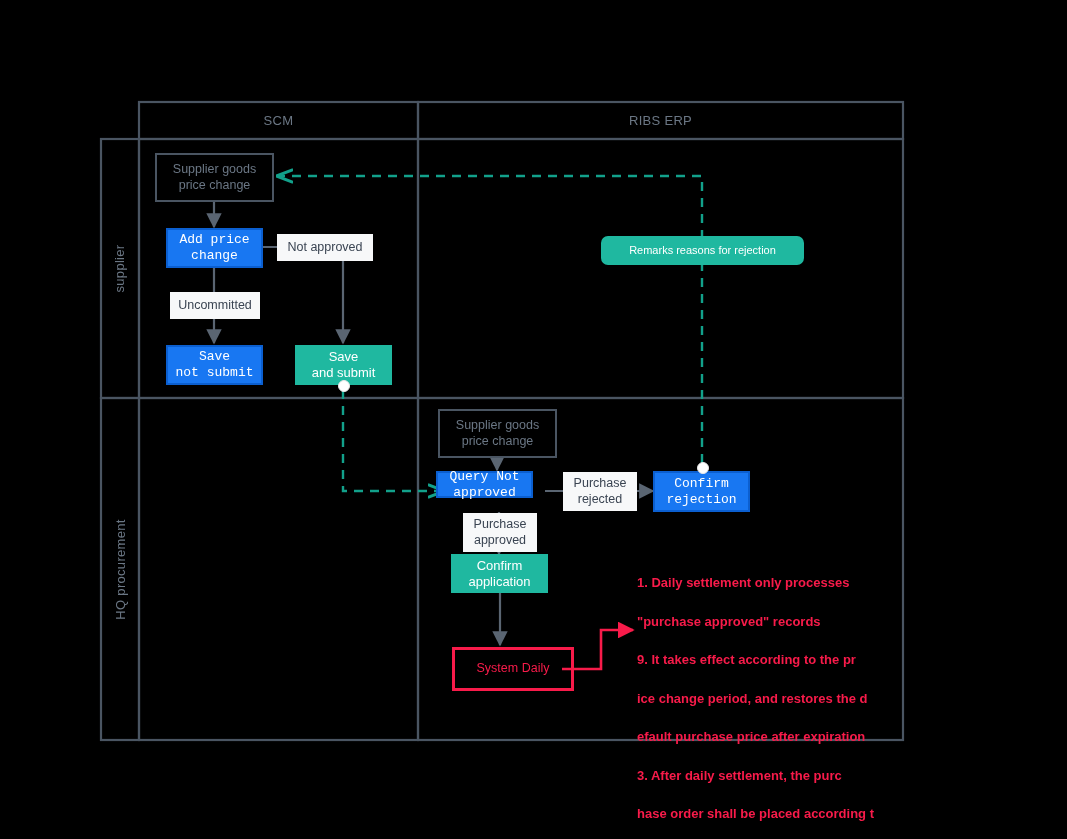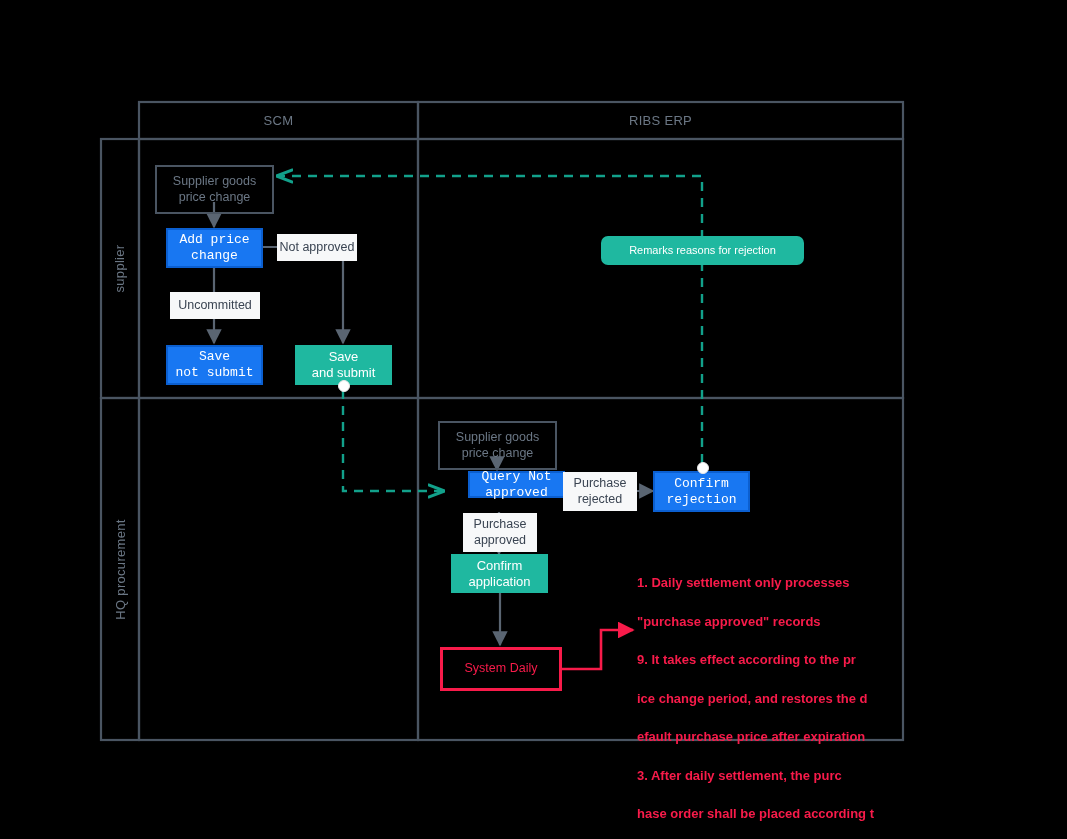--- a/index.html
+++ b/index.html
@@ -36,21 +36,20 @@
     text-align: center;
     line-height: 1.22;
     white-space: pre-line;
   }
   
   .n-start {
     border: 2px solid #4a5562;
     background: transparent;
     color: #6b7785;
     font-size: 12.5px;
-    margin-top: 12px;
   }
   
   .n-blue {
     background: #1877f2;
     border: 2px solid #0b5fd0;
     color: #ffffff;
     font-size: 13px;
     font-family: Liberation Mono, monospace;
   }
   
@@ -202,21 +201,21 @@
   <div class="node n-start" style="left:155px; top:153px; width:119px; height:49px;">
     <span>Supplier goods
 price change</span>
   </div>
 
   <div class="node n-blue" style="left:166px; top:228px; width:97px; height:40px;">
     <span>Add price
 change</span>
   </div>
 
-  <div class="node n-label" style="left:277px; top:234px; width:80px; height:27px;">
+  <div class="node n-label" style="left:277px; top:234px; width:96px; height:27px;">
     <span>Not approved</span>
   </div>
 
   <div class="node n-label" style="left:170px; top:292px; width:90px; height:27px;">
     <span>Uncommitted</span>
   </div>
 
   <div class="node n-blue" style="left:166px; top:345px; width:97px; height:40px;">
     <span>Save
 not submit</span>
@@ -230,21 +229,21 @@
 
   <div class="node n-pill" style="left:601px; top:236px; width:203px; height:29px;">
     <span>Remarks reasons for rejection</span>
   </div>
 
   <div class="node n-start" style="left:438px; top:409px; width:119px; height:49px;">
     <span>Supplier goods
 price change</span>
   </div>
 
-  <div class="node n-blue" style="left:468px; top:471px; width:97px; height:27px;">
+  <div class="node n-blue" style="left:436px; top:471px; width:97px; height:27px;">
     <span>Query Not
 approved</span>
   </div>
 
   <div class="node n-label" style="left:563px; top:472px; width:74px; height:39px;">
     <span>Purchase
 rejected</span>
   </div>
 
   <div class="node n-blue" style="left:653px; top:471px; width:97px; height:41px;">
@@ -256,21 +255,21 @@
   <div class="node n-label" style="left:463px; top:513px; width:74px; height:39px;">
     <span>Purchase
 approved</span>
   </div>
 
   <div class="node n-teal" style="left:451px; top:554px; width:97px; height:39px;">
     <span>Confirm
 application</span>
   </div>
 
-  <div class="node n-red" style="left:440px; top:647px; width:122px; height:44px;">
+  <div class="node n-red" style="left:452px; top:647px; width:122px; height:44px;">
     <span>System Daily</span>
   </div>
 
   <div class="note-red" style="left:637px; top:554px; width:250px;">
     <div>1. Daily settlement only processes</div>
     <div>"purchase approved" records</div>
     <div>9. It takes effect according to the pr</div>
     <div>ice change period, and restores the d</div>
     <div>efault purchase price after expiration</div>
     <div>3. After daily settlement, the purc</div>

